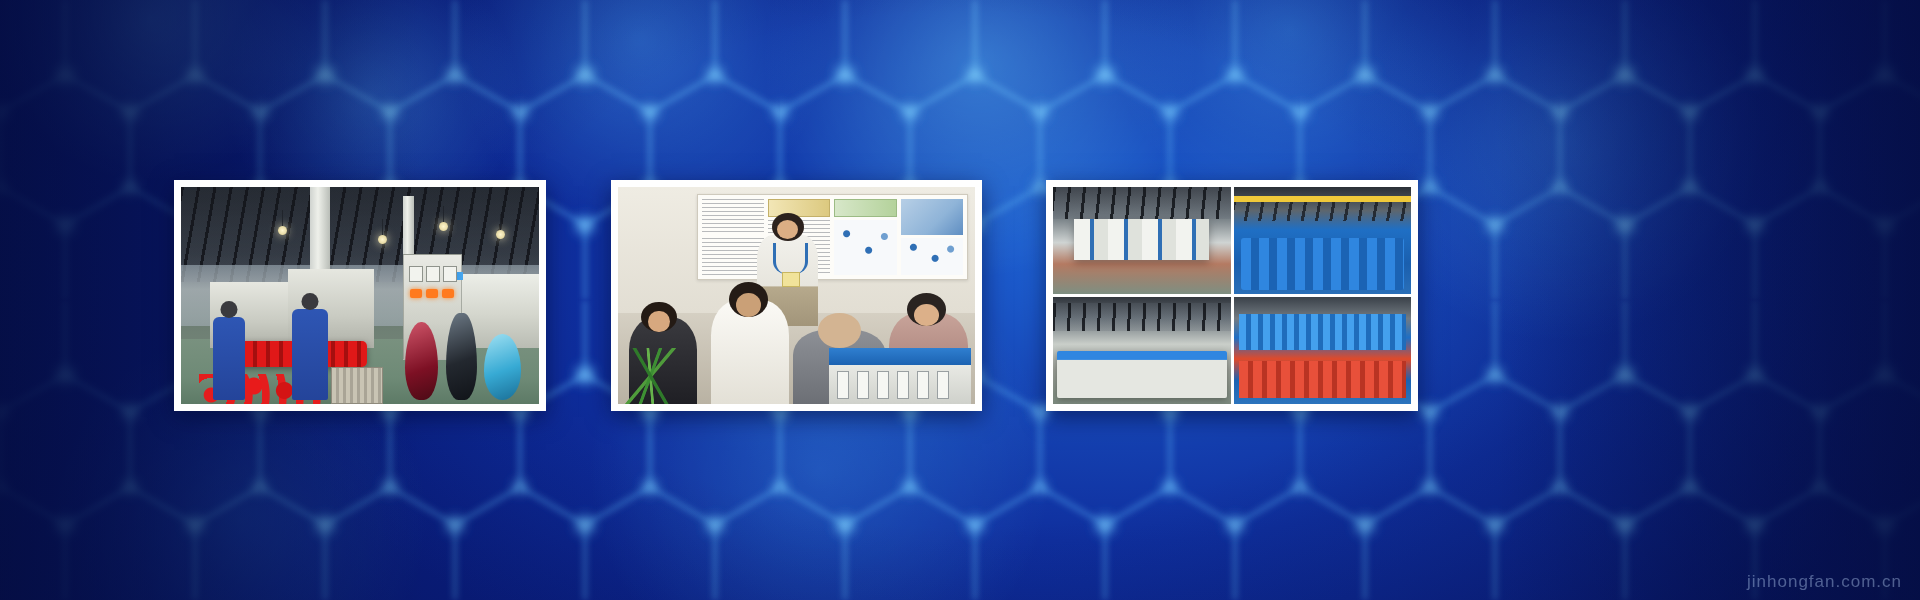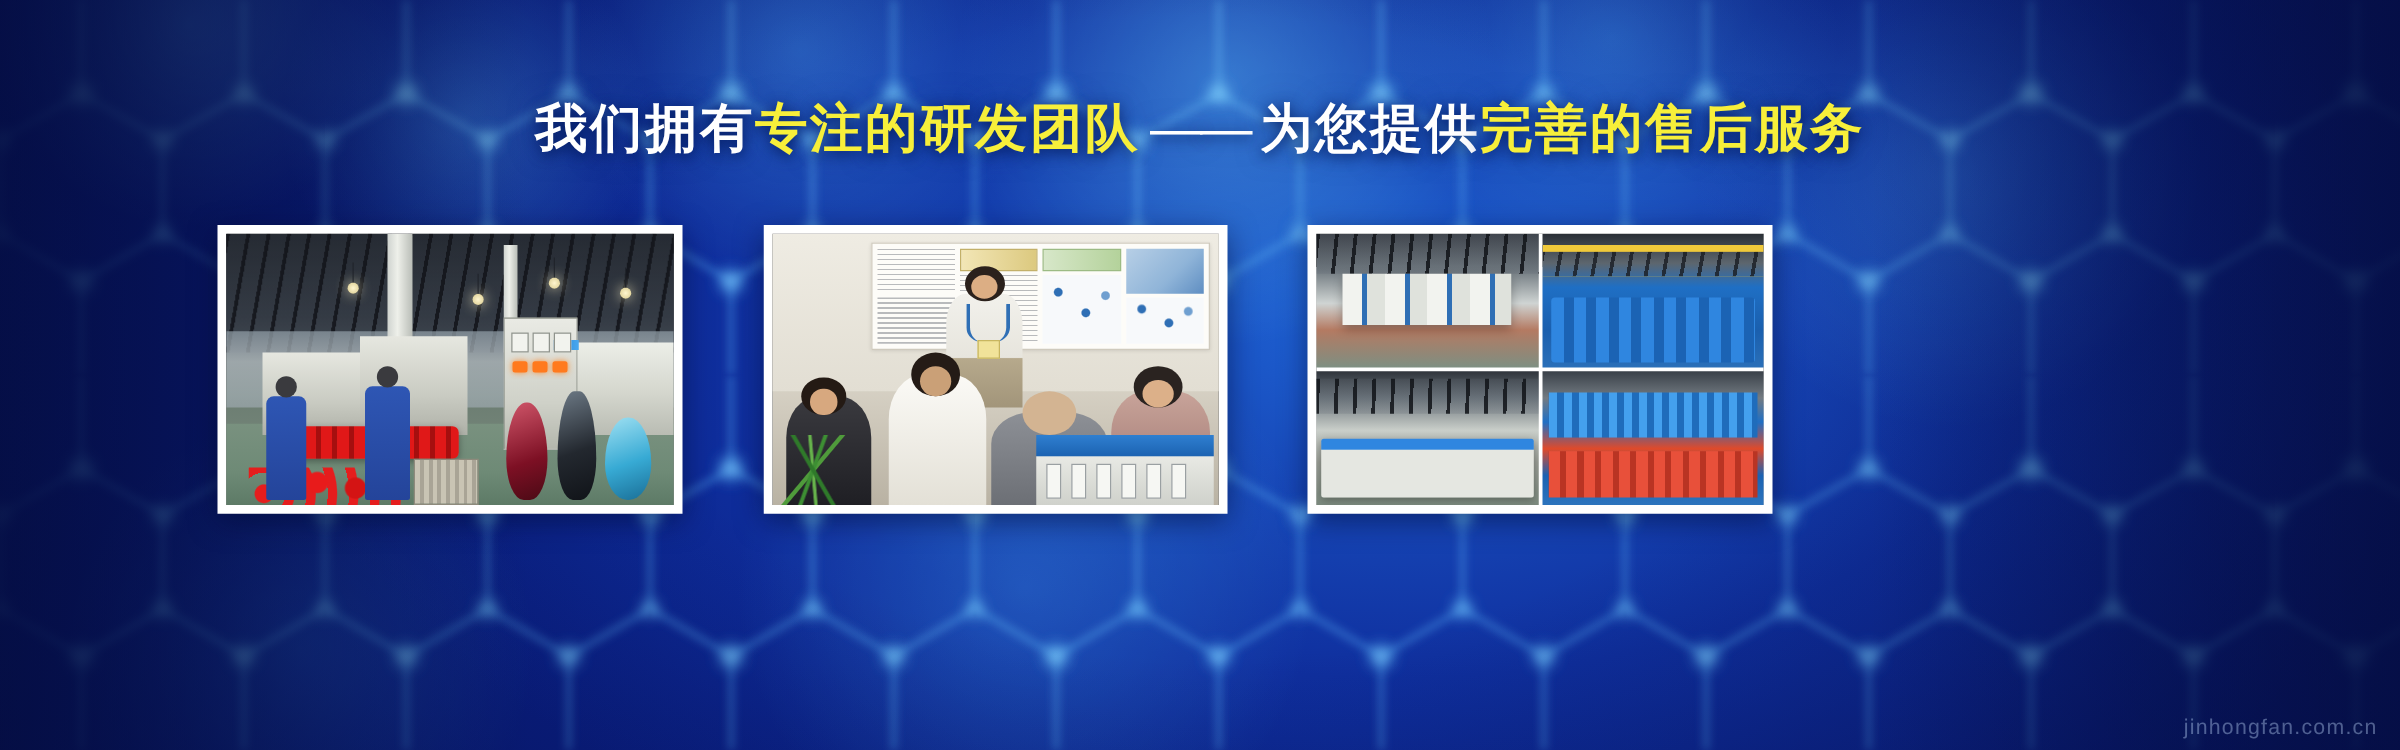--- a/index.html
+++ b/index.html
@@ -282,23 +282,20 @@
           </g>
         </pattern>
       </defs>
       <rect x="0" y="0" width="1920" height="600" fill="url(#hexpat)"></rect>
     </svg>
   </div>
 
   <div class="bg-glow"></div>
   <div class="bg-vignette"></div>
 
-  <div class="headline-wrap">
-    <div class="headline"><span class="hl-white">我们拥有</span><span class="hl-yellow">专注的研发团队</span><span class="hl-dash">——</span><span class="hl-white">为您提供</span><span class="hl-yellow">完善的售后服务</span></div>
-  </div>
 
   <div class="photo-row">
 
     <div class="photo-card" id="card-1">
       <div class="inner">
         <div class="p1">
           <div class="roof"></div>
           <div class="wallback"></div>
           <div class="floor"></div>
           <div class="col c1"></div>

